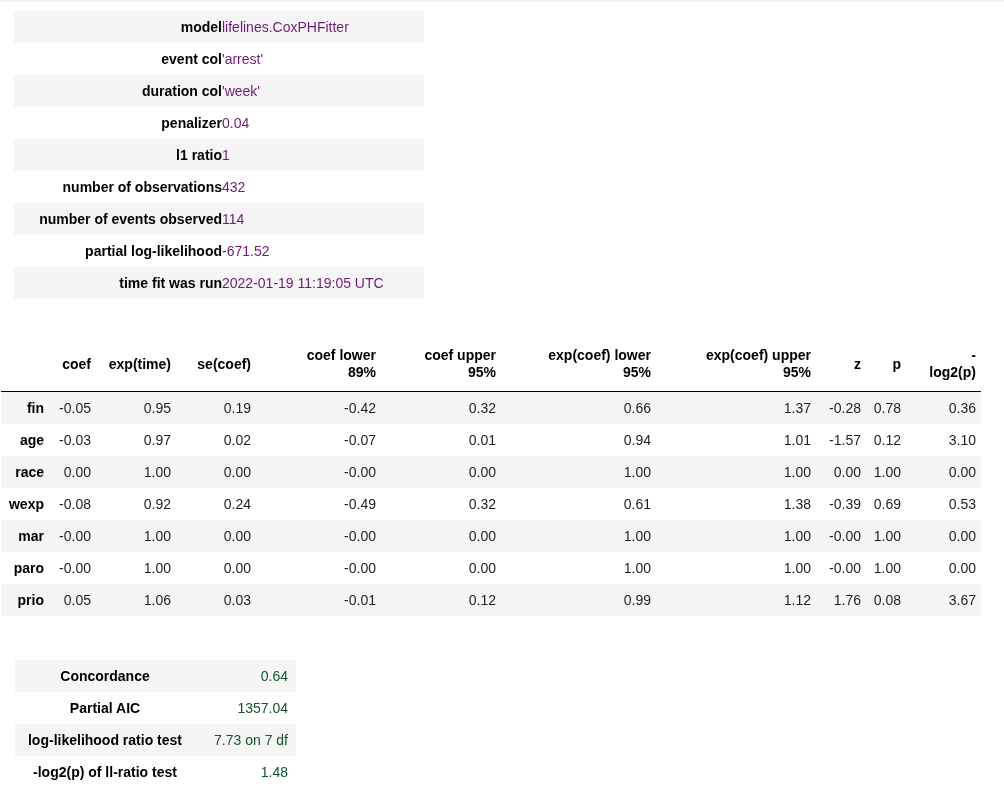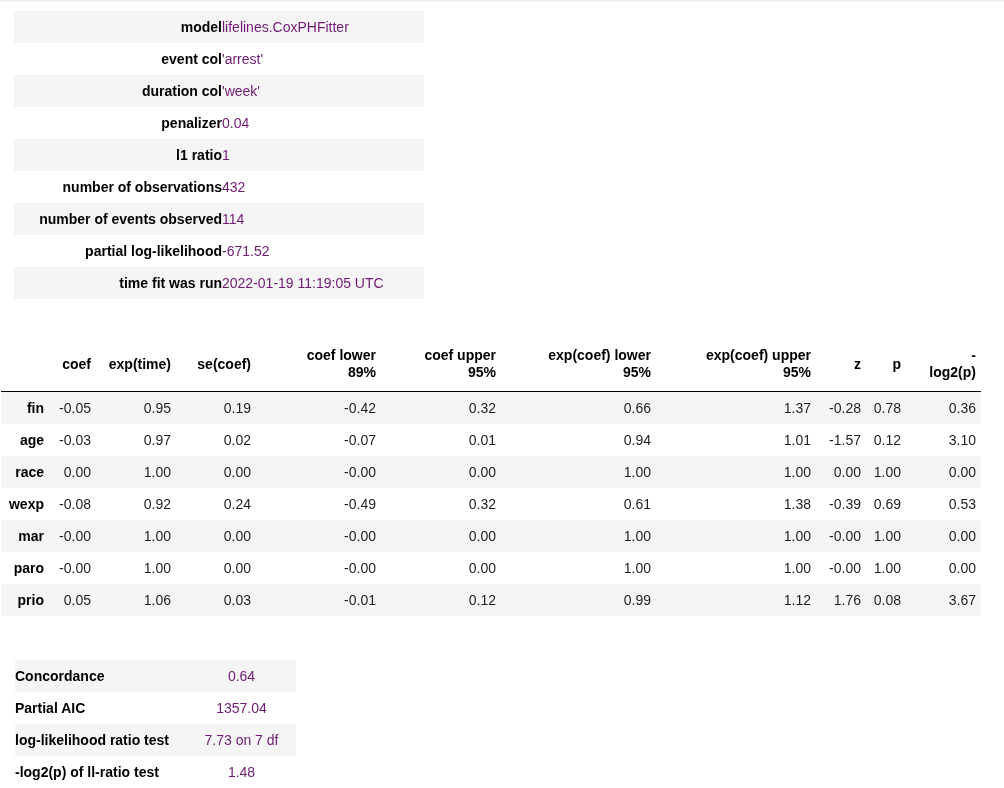--- a/index.html
+++ b/index.html
@@ -87,32 +87,32 @@
   .stats-table {
     position: absolute;
     left: 15px;
     top: 660px;
     width: 273px;
   }
   .stats-table tr { height: 32px; }
   .stats-table tbody tr:nth-child(odd) { background: #f5f5f5; }
   .stats-table th {
     width: 180px;
-    text-align: left;
+    text-align: center;
     font-weight: bold;
     color: #000;
     padding: 0;
     vertical-align: middle;
   }
   .stats-table td {
     width: 93px;
-    text-align: center;
+    text-align: right;
     padding: 0 8px 0 0;
     vertical-align: middle;
-    color: #701a75;
+    color: #14532d;
   }
 </style>
 </head>
 <body>
 
 <div class="top-hairline"></div>
 
 <table class="meta-table">
   <tbody>
     <tr>

